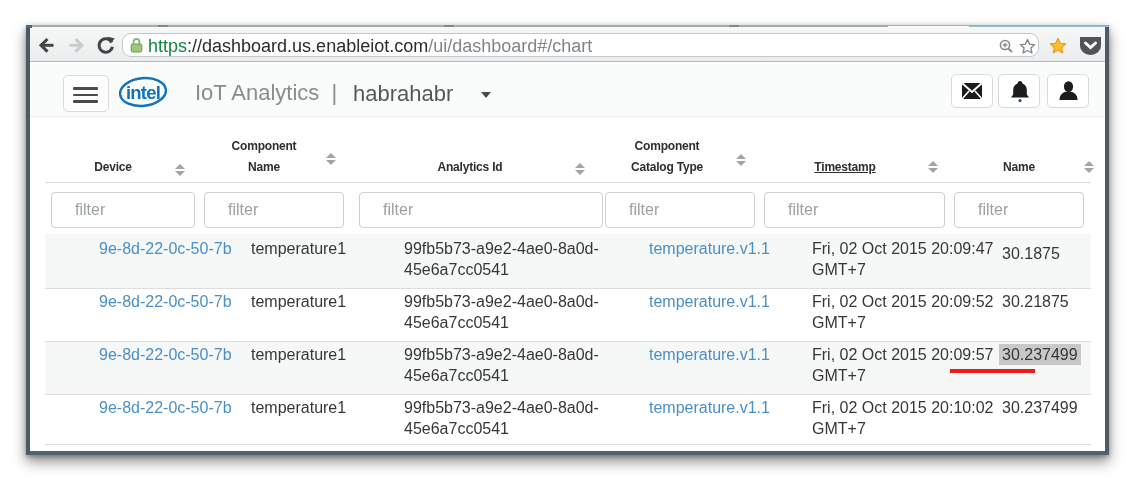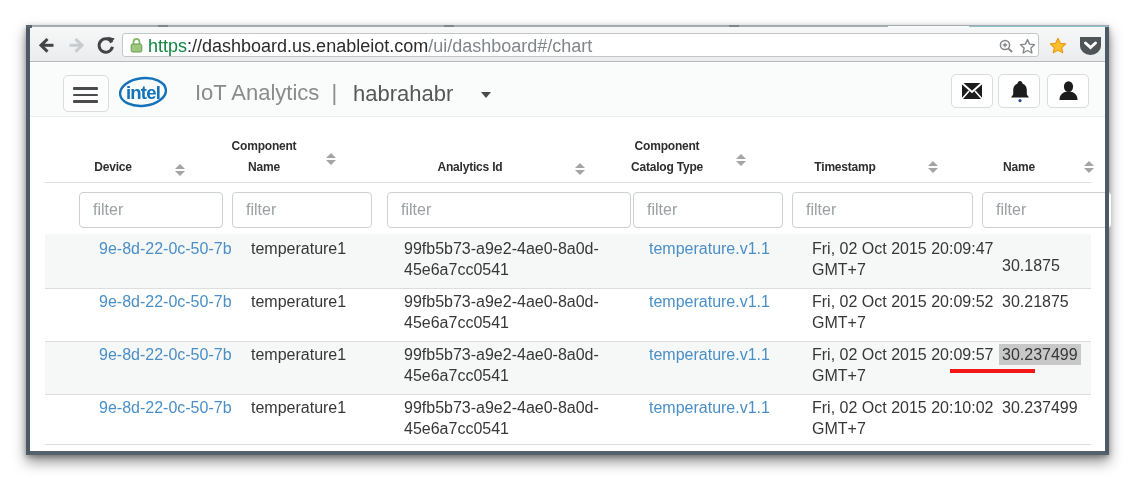--- a/index.html
+++ b/index.html
@@ -17,21 +17,21 @@
   .lb { position:absolute; left:26px; top:26px; width:4px; height:428px; background:#4d5964; z-index:5; }
   .rb { position:absolute; left:1105px; top:27px; width:4px; height:426px; background:#4d5964; z-index:5; }
   .topteal { position:absolute; left:941px; top:-1px; width:140px; height:2px; background:#8fc0cb; }
   .toolbar {
     position:absolute; left:0; top:0; width:1079px; height:35px;
     background:linear-gradient(#f6f7f7, #ebeced);
     border-bottom:1px solid #b4b8ba;
   }
   .addrbar {
     position:absolute; left:94px; top:6px; width:917px; height:24px;
-    background:#fff; border:1px solid #c4c7c9; border-radius:3px;
+    background:#fff; border:1px solid #c4c7c9; border-radius:9px;
   }
   .url { position:absolute; left:25px; top:2px; font-size:18px; line-height:21px; white-space:nowrap; color:#2b2b2b; }
   .url .g { color:#0f8743; }
   .url .gray { color:#80868b; }
   .pagehead {
     position:absolute; left:0; top:36px; width:1079px; height:54px;
     background:#fafbfb; border-bottom:1px solid #ededee;
   }
   .burger { position:absolute; left:35px; top:12px; width:46px; height:37px;
     background:#fdfdfd; border:1px solid #d9dbdc; border-radius:5px; }
@@ -43,21 +43,21 @@
   .hbtn { position:absolute; top:11px; width:42px; height:34px; background:#fff;
     border:1px solid #d9dbdc; border-radius:5px; }
   .hline { position:absolute; height:1px; background:#dddddd; }
   .colhead { position:absolute; font-size:12px; font-weight:bold; color:#2e2e2e;
     text-align:center; line-height:21px; letter-spacing:-0.2px; }
   .sort { position:absolute; width:0; height:0; border-left:5px solid transparent; border-right:5px solid transparent; }
   .sort.up { border-bottom:5px solid #a4a4a4; }
   .sort.dn { border-top:5px solid #a4a4a4; }
   .finput { position:absolute; top:165px; height:36px; background:#fff;
     border:1px solid #ccd0d2; border-radius:4px;
-    font-size:16px; color:#9aa0a3; line-height:34px; padding-left:13px;margin-left:28px; }
+    font-size:16px; color:#9aa0a3; line-height:34px; padding-left:23px; }
   .row { position:absolute; left:17px; width:1046px; }
   .cell { position:absolute; font-size:16px; line-height:21px; color:#373737;margin-left:48px; }
   .cell a { color:#4a8fc7; text-decoration:none; }
   .hl { background:#c8c8c8; padding:2px 3px; margin-left:-3px; }
   .redline { position:absolute; background:#f21818; }
 </style>
 </head>
 <body>
 <div class="lb"></div>
 <div class="abs" style="left:26px; top:25px; width:6px; height:3px; background:#59656d; z-index:6;"></div>
@@ -137,21 +137,21 @@
         <ellipse cx="10.5" cy="5.6" rx="4.6" ry="5.4" fill="#1c1c1c"></ellipse>
         <path d="M1.5 19 C1.5 13.5 5 10.5 10.5 10.5 C16 10.5 19.5 13.5 19.5 19 Z" fill="#1c1c1c"></path>
       </svg>
     </div>
   </div>
 
   <div class="colhead" style="left:25px;  top:130px; width:120px;">Device</div>
   <div class="colhead" style="left:176px; top:109px; width:120px;">Component<br>Name</div>
   <div class="colhead" style="left:362px; top:130px; width:160px;">Analytics Id</div>
   <div class="colhead" style="left:559px; top:109px; width:160px;">Component<br>Catalog Type</div>
-  <div class="colhead" style="left:757px; top:130px; width:120px;">Timestamp</div>
+  <div class="colhead" style="left:757px; top:130px; width:120px;text-decoration:underline;">Timestamp</div>
   <div class="colhead" style="left:951px; top:130px; width:80px;">Name</div>
 
   <div class="sort up" style="left:147px; top:137px;"></div>
     <div class="sort dn" style="left:147px; top:144px;"></div>
   <div class="sort up" style="left:298px; top:126px;"></div>
     <div class="sort dn" style="left:298px; top:133px;"></div>
   <div class="sort up" style="left:547px; top:136px;"></div>
     <div class="sort dn" style="left:547px; top:143px;"></div>
   <div class="sort up" style="left:708px; top:127px;"></div>
     <div class="sort dn" style="left:708px; top:134px;"></div>
@@ -176,21 +176,21 @@
   <div class="hline" style="left:17px; top:261px; width:1046px;"></div>
   <div class="hline" style="left:17px; top:314px; width:1046px;"></div>
   <div class="hline" style="left:17px; top:367px; width:1046px;"></div>
   <div class="hline" style="left:17px; top:417px; width:1046px;"></div>
 
   <div class="cell" style="left:23px;  top:211px;"><a>9e-8d-22-0c-50-7b</a></div>
   <div class="cell" style="left:175px; top:211px;">temperature1</div>
   <div class="cell" style="left:328px; top:211px;">99fb5b73-a9e2-4ae0-8a0d-<br>45e6a7cc0541</div>
   <div class="cell" style="left:573px; top:211px;"><a>temperature.v1.1</a></div>
   <div class="cell" style="left:736px; top:211px;">Fri, 02 Oct 2015 20:09:47<br>GMT+7</div>
-  <div class="cell" style="left:926px; top:228px;">30.1875</div>
+  <div class="cell" style="left:926px; top:216px;">30.1875</div>
 
   <div class="cell" style="left:23px;  top:264px;"><a>9e-8d-22-0c-50-7b</a></div>
   <div class="cell" style="left:175px; top:264px;">temperature1</div>
   <div class="cell" style="left:328px; top:264px;">99fb5b73-a9e2-4ae0-8a0d-<br>45e6a7cc0541</div>
   <div class="cell" style="left:573px; top:264px;"><a>temperature.v1.1</a></div>
   <div class="cell" style="left:736px; top:264px;">Fri, 02 Oct 2015 20:09:52<br>GMT+7</div>
   <div class="cell" style="left:926px; top:264px;">30.21875</div>
 
   <div class="cell" style="left:23px;  top:317px;"><a>9e-8d-22-0c-50-7b</a></div>
   <div class="cell" style="left:175px; top:317px;">temperature1</div>

